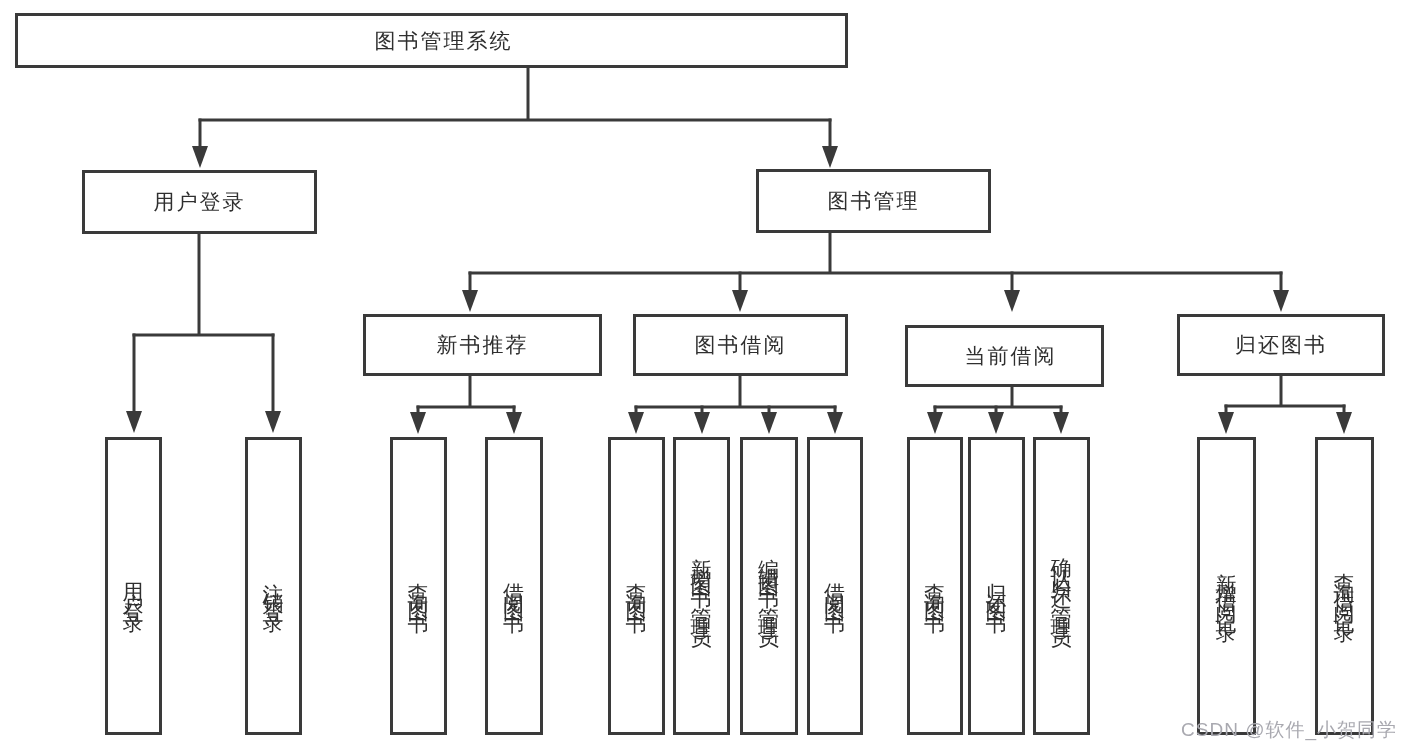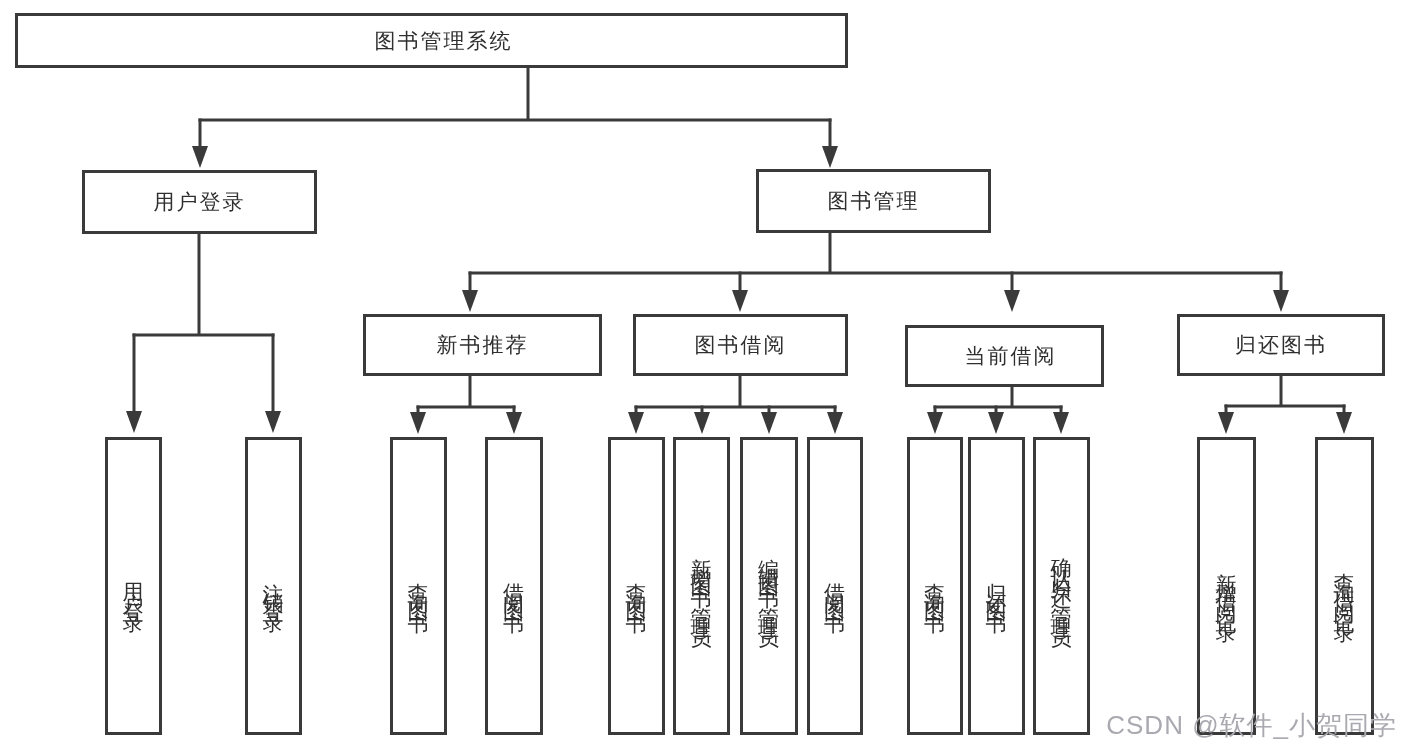--- a/index.html
+++ b/index.html
@@ -24,21 +24,21 @@
     writing-mode:vertical-rl;
     text-orientation:mixed;
     font-size:21px;
     letter-spacing:10px;
     line-height:1;
     white-space:nowrap;
   }
   .watermark{
     position:absolute;
     right:8px;bottom:4px;
-    font-size:26px;
+    font-size:19px;
     color:#a9a9b0;
     letter-spacing:1px;
     z-index:3;
   }
   .node{z-index:2;}
 </style>
 </head>
 <body>
 
 <div id="stage">

